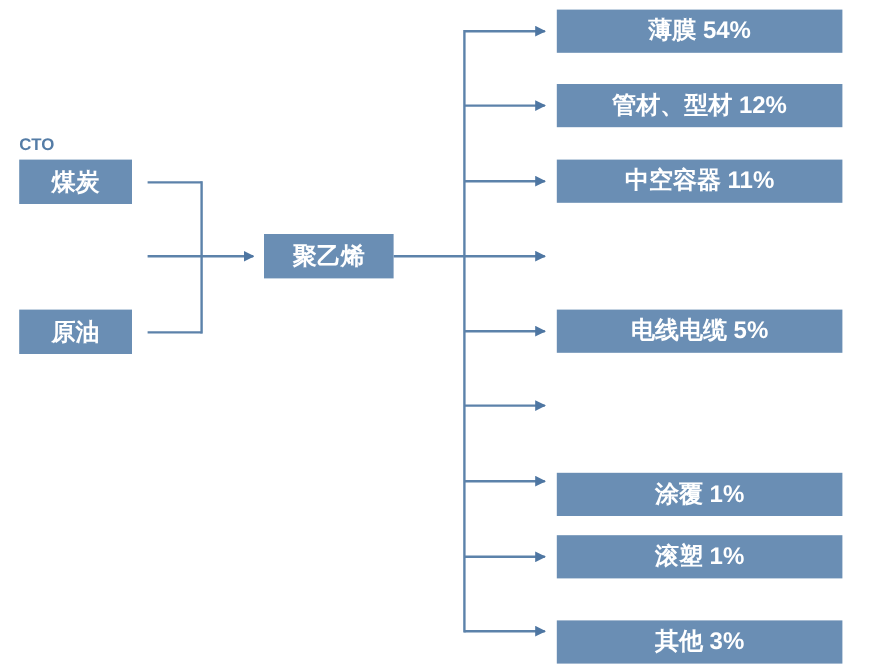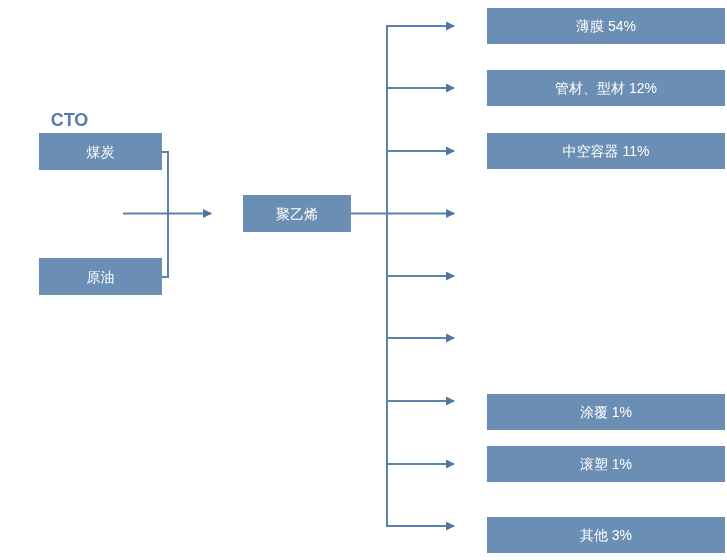--- a/index.html
+++ b/index.html
@@ -4,31 +4,30 @@
 <style>
   html,body{margin:0;padding:0;background:#ffffff;}
   .canvas{
     position:relative;width:727px;height:560px;background:#ffffff;overflow:hidden;
     font-family:"Liberation Sans","DejaVu Sans",sans-serif;
   }
   .connectors{position:absolute;left:0;top:0;}
   .ln{stroke:#5C82AA;stroke-width:2;fill:none;}
   .box{
     position:absolute;background:#6A8EB4;color:#ffffff;
-    font-weight:normal;font-size:14px;line-height:1;
+    font-weight:bold;font-size:20px;line-height:1;
     display:flex;align-items:center;justify-content:center;
     white-space:nowrap;
-    margin-left:23px;
   }
-  .box-left{left:16px;width:123px;height:37px;}
+  .box-left{left:16px;width:94px;height:37px;}
   .box-mid{left:220px;top:195px;width:108px;height:37px;}
   .box-right{left:464px;width:238px;height:36px;}
   .srclabel{
     position:absolute;left:16px;width:107px;height:18px;
-    text-align:center;color:#547CA6;font-weight:bold;font-size:18px;line-height:18px;
+    color:#547CA6;font-weight:bold;font-size:14px;line-height:18px;
   }
 </style>
 </head>
 <body>
 
 <div class="canvas">
 
   <svg class="connectors" width="727" height="560" viewBox="0 0 727 560">
     <defs>
       <marker id="arw" viewBox="0 0 9 9" markerWidth="9" markerHeight="9" refX="8" refY="4.5" orient="auto" markerUnits="userSpaceOnUse">
@@ -58,17 +57,18 @@
   <div class="box box-left" style="top:133px">煤炭</div>
 
 
   <div class="box box-left" style="top:258px">原油</div>
 
   <div class="box box-mid">聚乙烯</div>
 
   <div class="box box-right" style="top:8px">薄膜 54%</div>
   <div class="box box-right" style="top:70px">管材、型材 12%</div>
   <div class="box box-right" style="top:133px">中空容器 11%</div>
+  <div class="box box-right" style="top:258px">电线电缆 5%</div>
   <div class="box box-right" style="top:394px">涂覆 1%</div>
   <div class="box box-right" style="top:446px">滚塑 1%</div>
   <div class="box box-right" style="top:517px">其他 3%</div>
 
 </div>
 
 </body></html>

